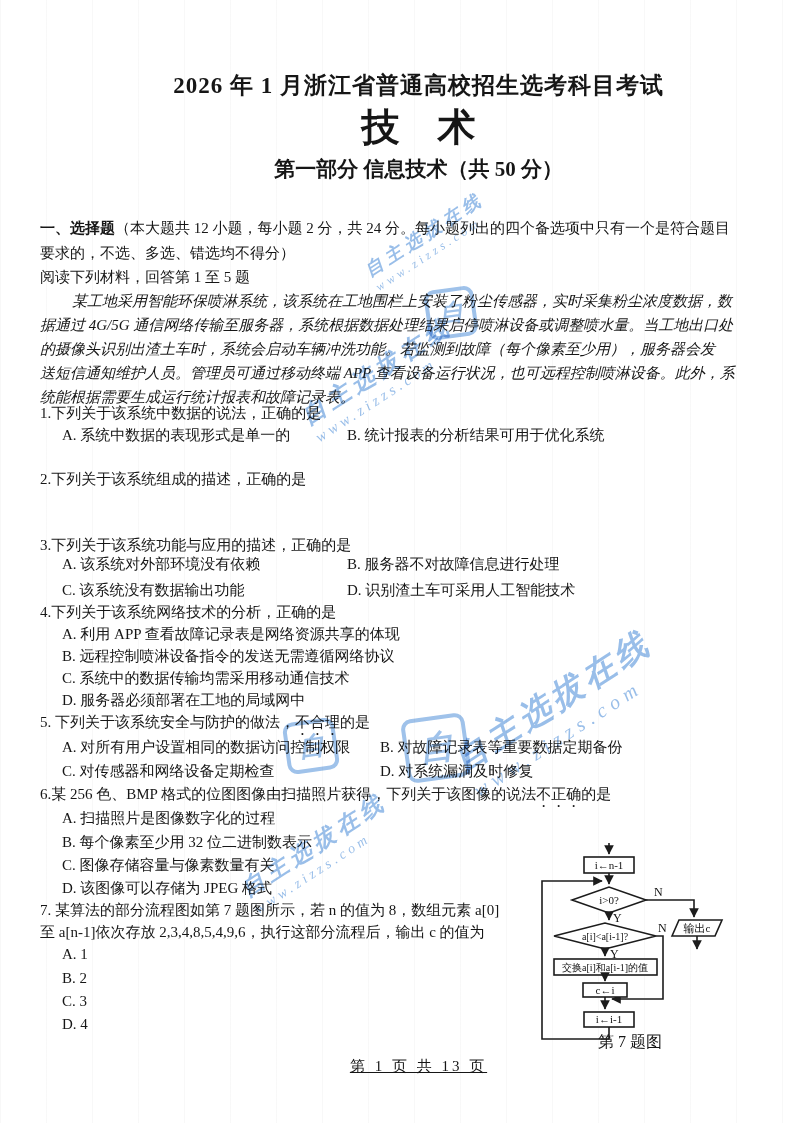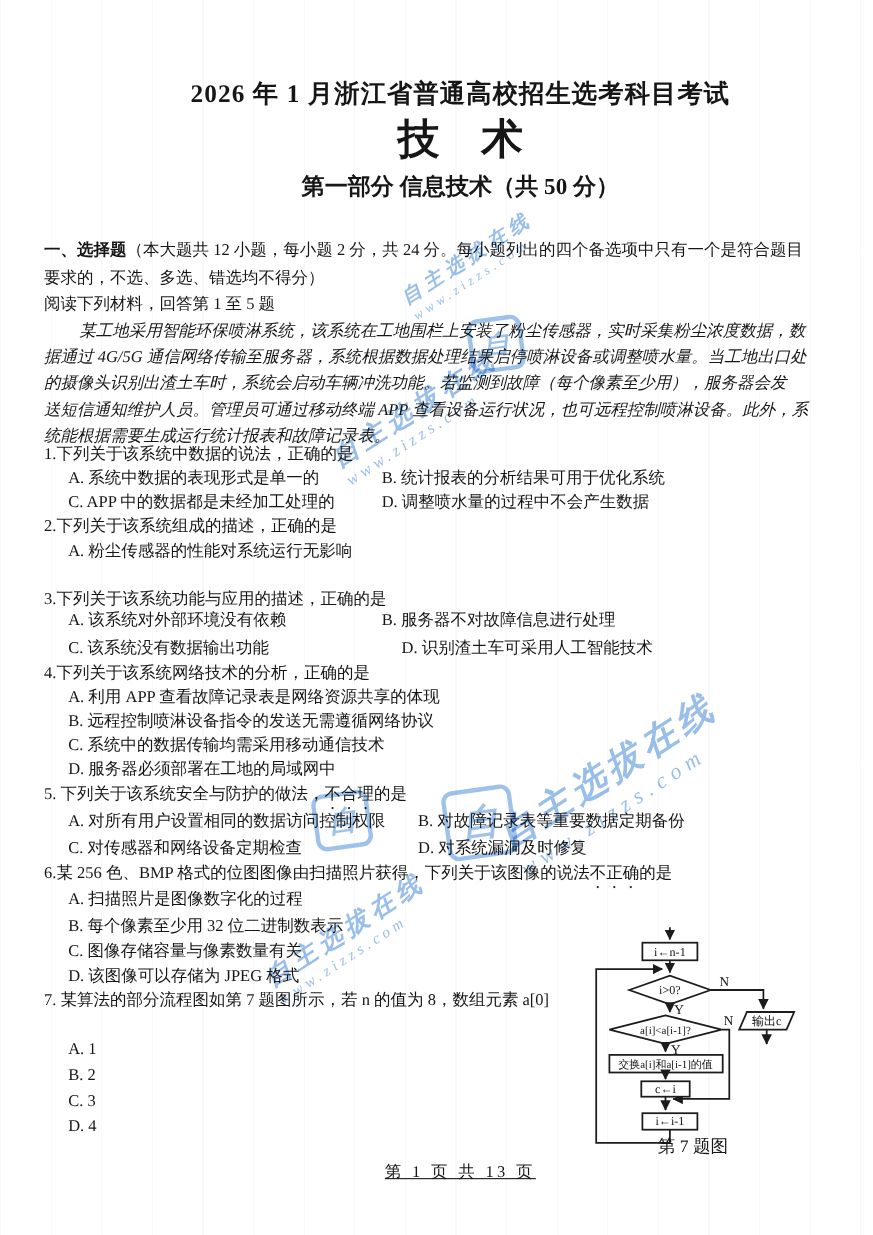--- a/index.html
+++ b/index.html
@@ -62,36 +62,31 @@
   <div class="ln kai" style="left:40px; top:315px;">据通过 4G/5G 通信网络传输至服务器，系统根据数据处理结果启停喷淋设备或调整喷水量。当工地出口处</div>
   <div class="ln kai" style="left:40px; top:339px;">的摄像头识别出渣土车时，系统会启动车辆冲洗功能。若监测到故障（每个像素至少用），服务器会发</div>
   <div class="ln kai" style="left:40px; top:363px;">送短信通知维护人员。管理员可通过移动终端 APP 查看设备运行状况，也可远程控制喷淋设备。此外，系</div>
   <div class="ln kai" style="left:40px; top:387px;">统能根据需要生成运行统计报表和故障记录表。</div>
 
   <div class="ln" style="left:40px; top:403px;">1.下列关于该系统中数据的说法，正确的是</div>
   <div class="ln optrow" style="left:40px; top:425px; width:720px;">
     <span class="opt-l">A. 系统中数据的表现形式是单一的</span>
     <span>B. 统计报表的分析结果可用于优化系统</span>
   </div>
-  <div class="ln optrow" style="left:40px; top:447px; width:720px;">
-    <span class="opt-l">C. APP 中的数据都是未经加工处理的</span>
-    <span>D. 调整喷水量的过程中不会产生数据</span>
-  </div>
 
   <div class="ln" style="left:40px; top:469px;">2.下列关于该系统组成的描述，正确的是</div>
   <div class="ln optrow" style="left:40px; top:491px; width:720px;">
-    <span class="opt-l">A. 粉尘传感器的性能对系统运行无影响</span>
   </div>
 
   <div class="ln" style="left:40px; top:535px;">3.下列关于该系统功能与应用的描述，正确的是</div>
   <div class="ln optrow" style="left:40px; top:554px; width:720px;">
     <span class="opt-l">A. 该系统对外部环境没有依赖</span>
     <span>B. 服务器不对故障信息进行处理</span>
   </div>
-  <div class="ln optrow" style="left:40px; top:580px; width:720px;gap:18px;">
+  <div class="ln optrow" style="left:40px; top:580px; width:720px;">
     <span class="opt-l">C. 该系统没有数据输出功能</span>
     <span>D. 识别渣土车可采用人工智能技术</span>
   </div>
 
   <div class="ln" style="left:40px; top:602px;">4.下列关于该系统网络技术的分析，正确的是</div>
   <div class="ln optind" style="left:40px; top:624px;">A. 利用 APP 查看故障记录表是网络资源共享的体现</div>
   <div class="ln optind" style="left:40px; top:646px;">B. 远程控制喷淋设备指令的发送无需遵循网络协议</div>
   <div class="ln optind" style="left:40px; top:690px;">D. 服务器必须部署在工地的局域网中</div>
   <div class="ln optind" style="left:40px; top:668px;">C. 系统中的数据传输均需采用移动通信技术</div>
 
@@ -105,20 +100,21 @@
     <span>D. 对系统漏洞及时修复</span>
   </div>
 
   <div class="ln" style="left:40px; top:784px;"><span>6.某 256 色、BMP 格式的位图图像由扫描照片获得，下列关于该图像的说法</span><span class="emph">不正确</span><span>的是</span></div>
   <div class="ln optind" style="left:40px; top:808px;">A. 扫描照片是图像数字化的过程</div>
   <div class="ln optind" style="left:40px; top:832px;">B. 每个像素至少用 32 位二进制数表示</div>
   <div class="ln optind" style="left:40px; top:855px;">C. 图像存储容量与像素数量有关</div>
   <div class="ln optind" style="left:40px; top:878px;">D. 该图像可以存储为 JPEG 格式</div>
 
   <div class="ln" style="left:40px; top:900px;">7. 某算法的部分流程图如第 7 题图所示，若 n 的值为 8，数组元素 a[0]</div>
+  <div class="ln" style="left:40px; top:922px;">至 a[n-1]依次存放 2,3,4,8,5,4,9,6，执行这部分流程后，输出 c 的值为</div>
   <div class="ln optind" style="left:40px; top:944px;">A. 1</div>
   <div class="ln optind" style="left:40px; top:968px;">B. 2</div>
   <div class="ln optind" style="left:40px; top:991px;">C. 3</div>
   <div class="ln optind" style="left:40px; top:1014px;">D. 4</div>
 
   <svg class="flowchart" width="230" height="212" viewBox="0 0 230 212">
     <defs>
       <marker id="arr" markerWidth="7" markerHeight="7" refX="5.5" refY="3" orient="auto">
         <path d="M0,0 L6,3 L0,6 z" fill="#1c1c1c"></path>
       </marker>

